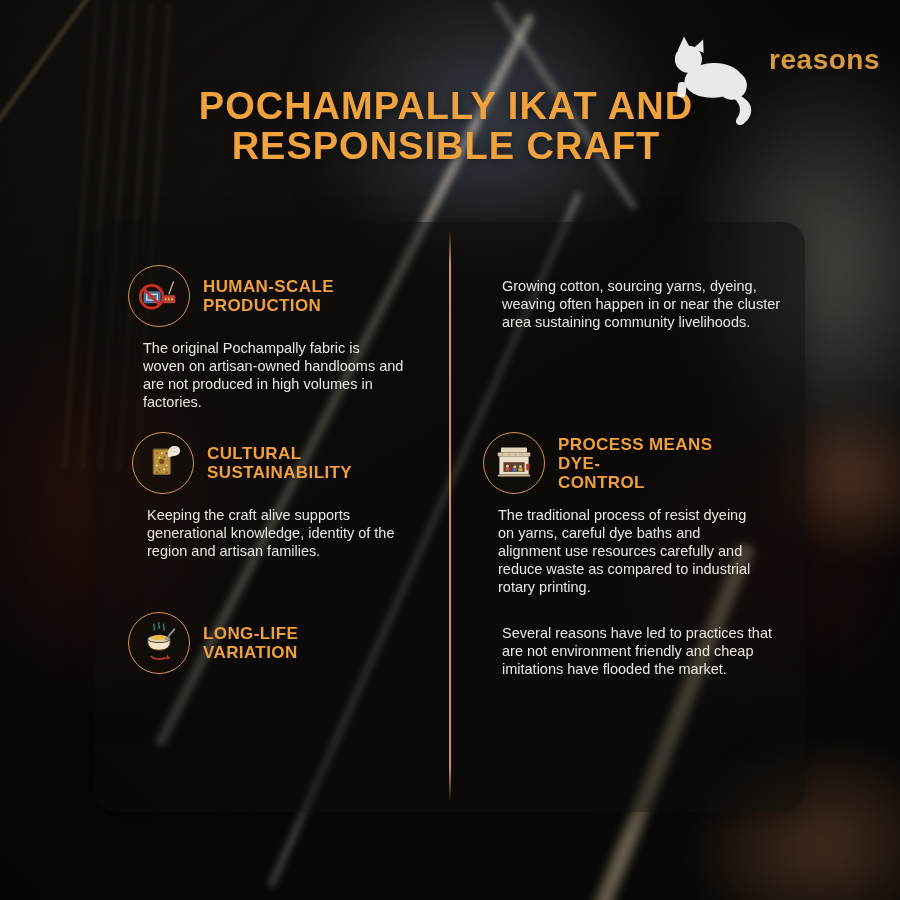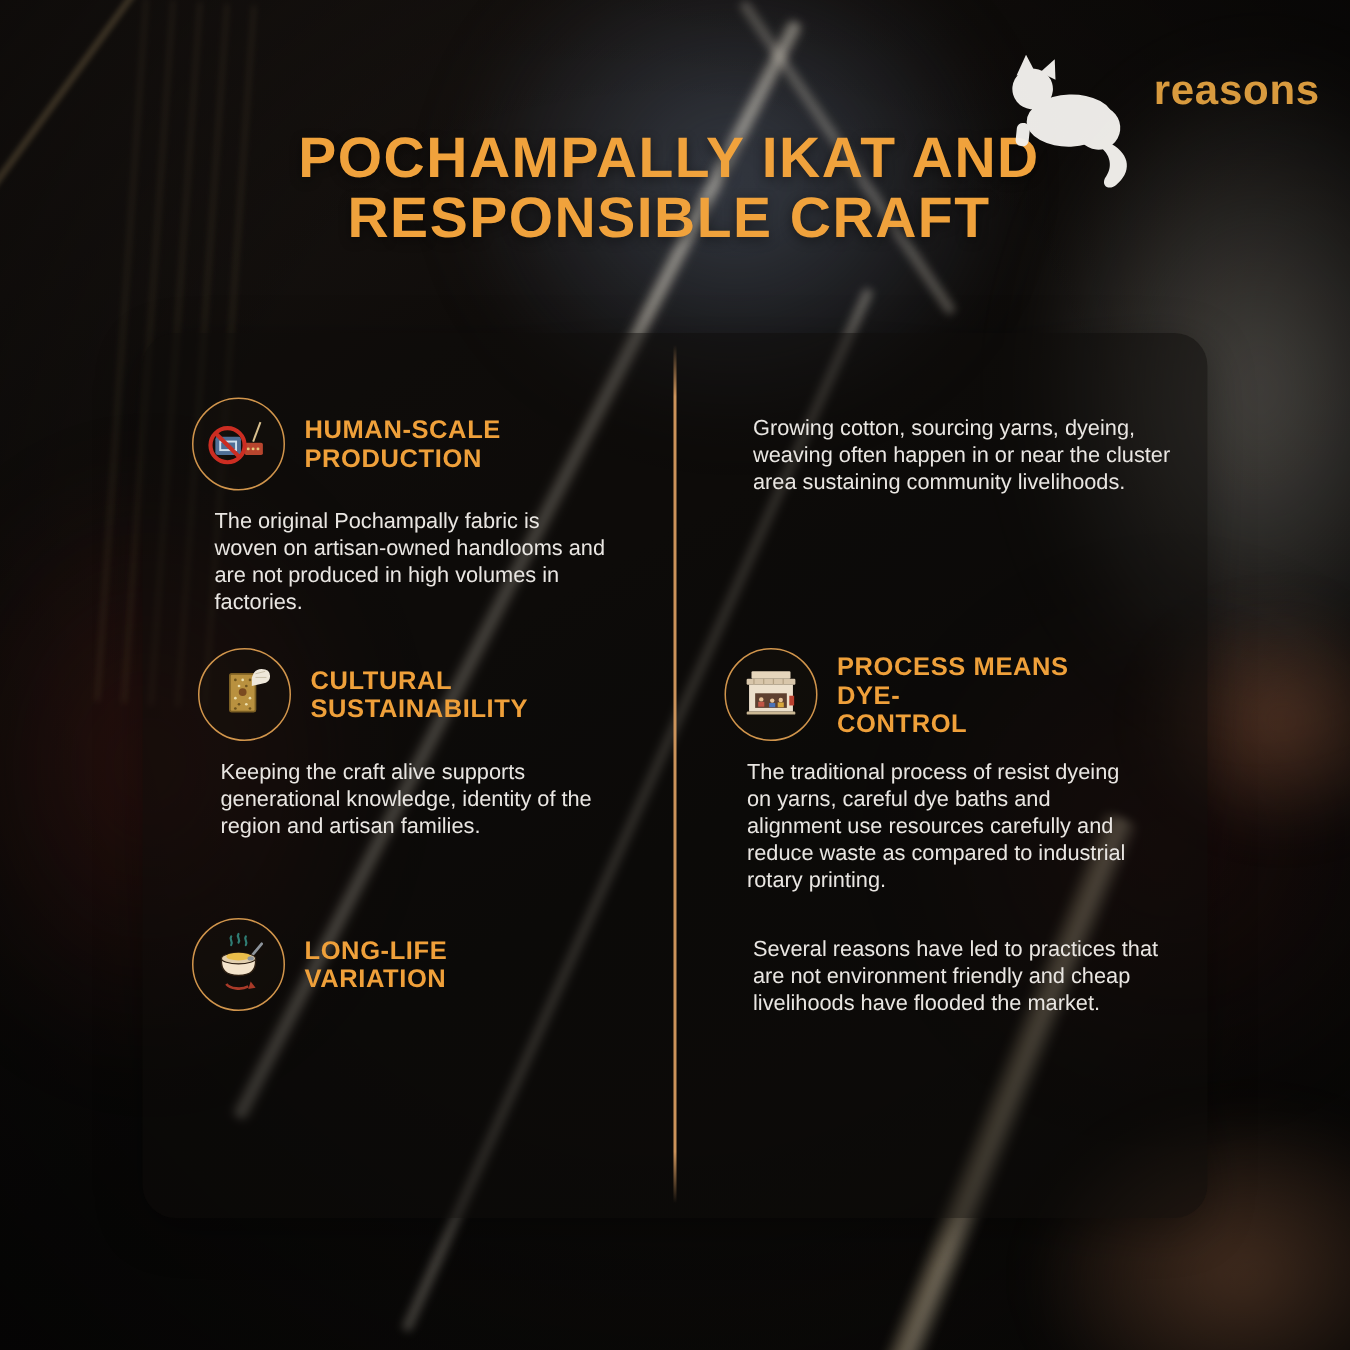--- a/index.html
+++ b/index.html
@@ -209,16 +209,16 @@
             <path d="M22 48 a 11 6 0 0 0 18 2" fill="none" stroke="#a93a28" stroke-width="2.2"></path>
             <path d="M42 46 l-2 6 l6 -1 z" fill="#a93a28"></path>
           </svg>
         </span>
         <h3 class="card-title">LONG-LIFE
 VARIATION</h3>
       </div>
     </section>
 
     <section class="cell right">
-      <p class="card-body">Several reasons have led to practices that are not environment friendly and cheap livelihoods have flooded the market.</p>
+      <p class="card-body">Several reasons have led to practices that are not environment friendly and cheap imitations have flooded the market.</p>
     </section>
   </div>
 </div>
 
 </body></html>

